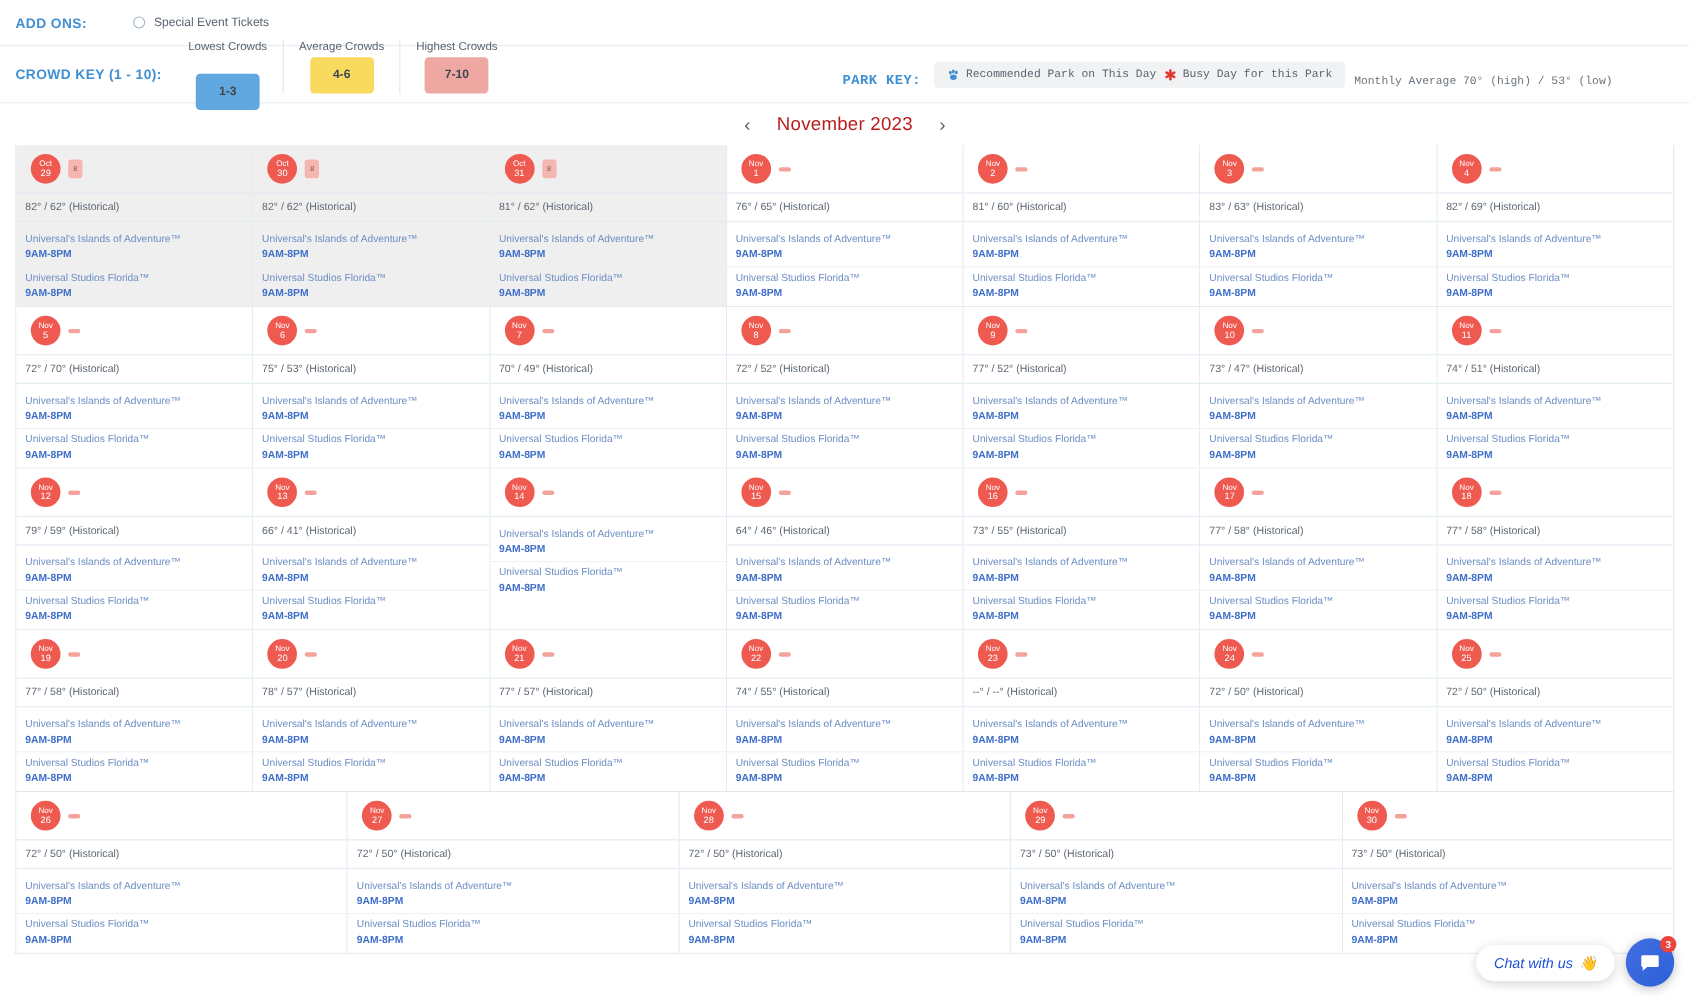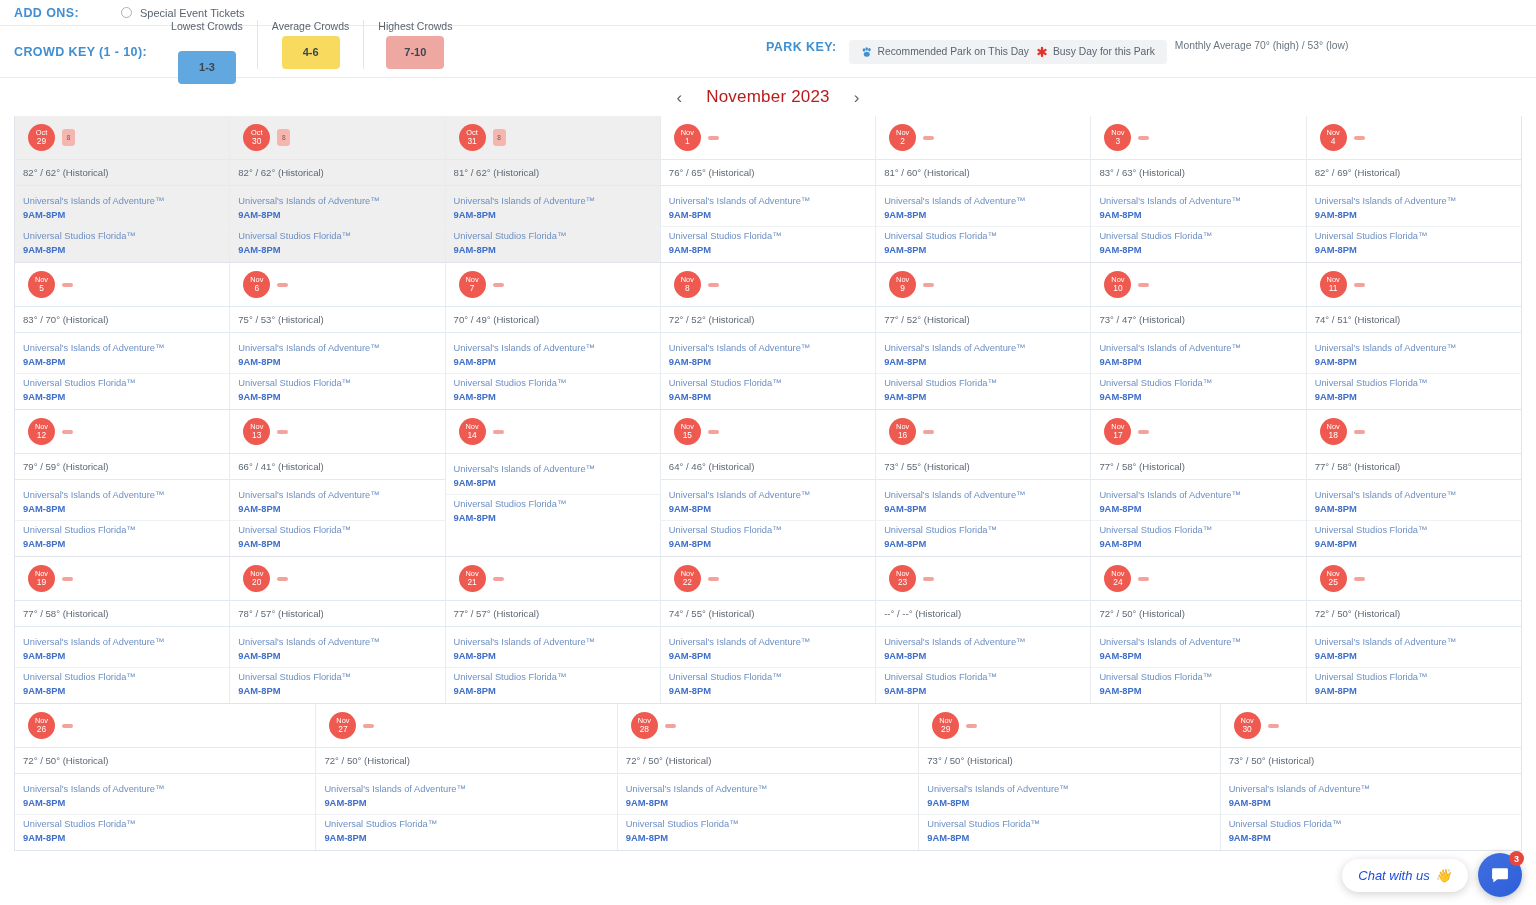--- a/index.html
+++ b/index.html
@@ -8,21 +8,21 @@
     width: 1536px;
     height: 905px;
     background: #ffffff;
     font-family: "Liberation Sans", sans-serif;
     color: #333;
     overflow: hidden;
   }
   .addons-row {
     display: flex;
     align-items: center;
-    height: 26px;
+    height: 42px;
     border-bottom: 1px solid #e6ebef;
     padding: 4px 14px;
   }
   .section-label {
     color: #3f8fd2;
     font-size: 12.5px;
     font-weight: bold;
     letter-spacing: .4px;
   }
   .radio-wrap {
@@ -79,21 +79,22 @@
     color: #3c4650;
     font-weight: 600;
   }
 
   .park-key {
     position: absolute;
     left: 766px;
     top: 50%;
     transform: translateY(-50%);
     display: flex;
-    align-items: flex-start;
+    align-items: flex-end;
+    font-family: Liberation Mono, monospace;
   }
   .park-key-label {
     color: #3f8fd2;
     font-size: 12.5px;
     font-weight: bold;
     letter-spacing: .4px;
     margin-right: 12px;
   }
   .park-key-box {
     background: #f1f2f4;
@@ -486,21 +487,21 @@
       </div>
       <div class="week">
         <div class="day">
           <div class="day-top">
             <span class="date-badge">
               <span class="m">Nov</span>
               <span class="d">5</span>
             </span>
             <span class="crowd-dash"></span>
           </div>
-          <div class="day-weather">83° / 70° (Historical)</div>
+          <div class="day-weather">72° / 70° (Historical)</div>
           <div class="day-parks">
             <div class="park-entry">
               <span class="park-name">Universal's Islands of Adventure™</span>
               <span class="park-hours">9AM-8PM</span>
             </div>
             <div class="park-entry">
               <span class="park-name">Universal Studios Florida™</span>
               <span class="park-hours">9AM-8PM</span>
             </div>
           </div>

